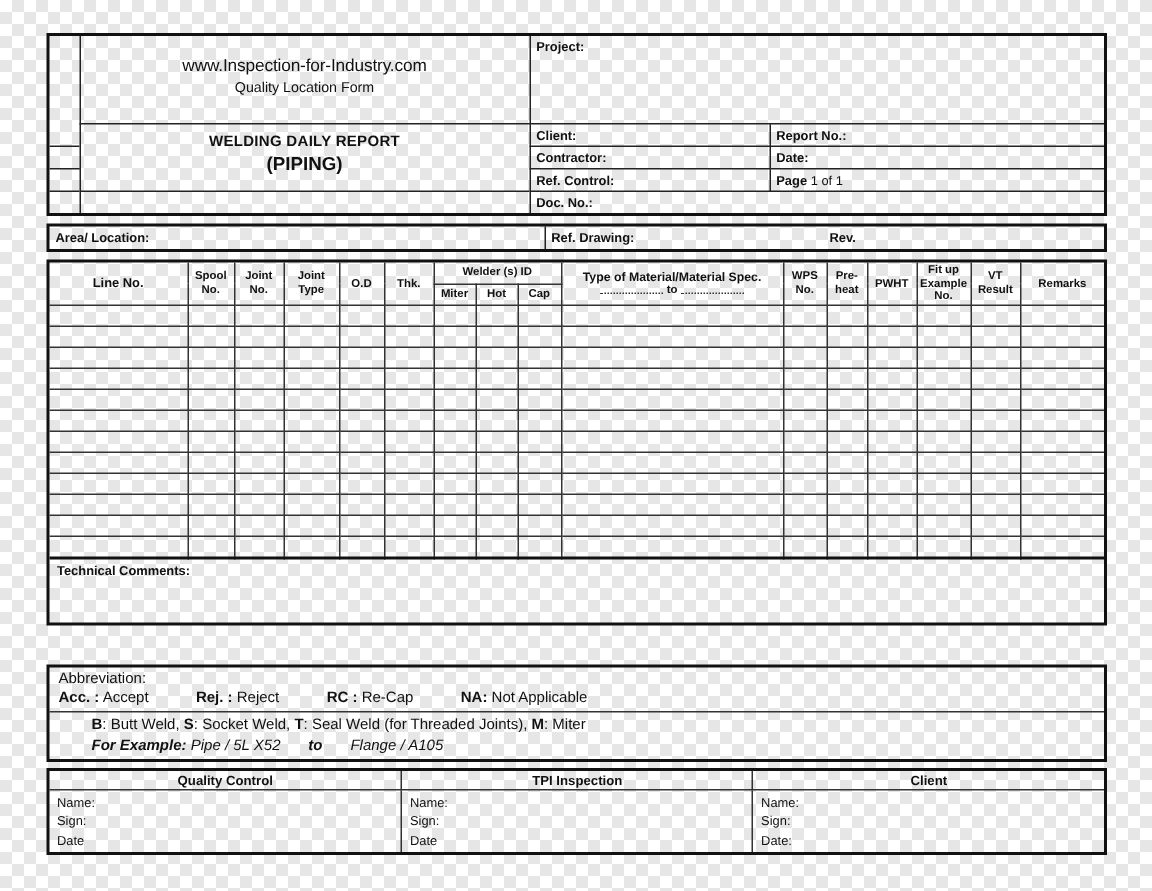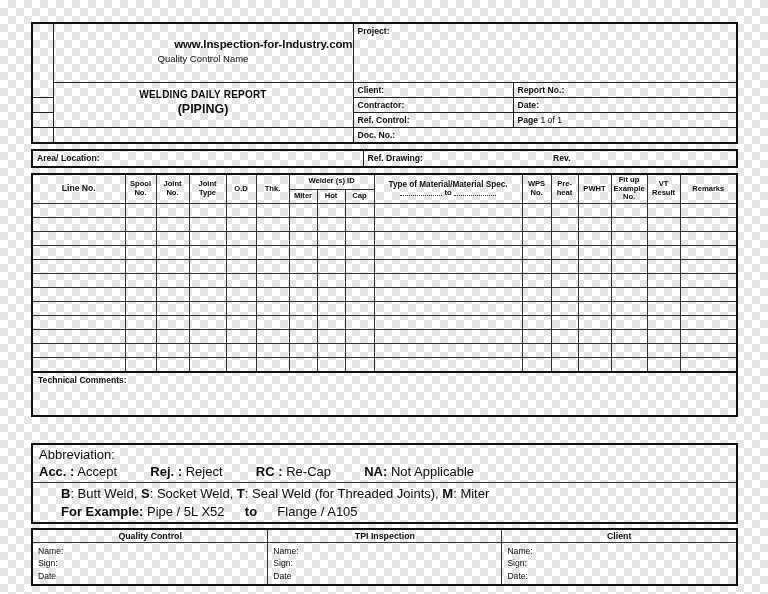--- a/index.html
+++ b/index.html
@@ -42,23 +42,23 @@
   }
 
   
   .titleblock {
     border: 2px solid #111;
     box-sizing: border-box;
   }
   .titleblock table { width: 100%; }
   .titleblock td { border-color: #222; }
   .tb-brand {
-    text-align: right;
+    text-align: center;
     font-size: 11.5px;
-    font-weight: bold;
+    font-weight: normal;
     letter-spacing: -0.1px;
     padding-top: 14px;
   }
   .tb-sub {
     text-align: center;
     font-size: 9.5px;
     padding-top: 3px;
     padding-bottom: 9px;
   }
   .tb-title {
@@ -141,27 +141,27 @@
 
   
   .legend {
     margin-top: 26px;
     border: 2px solid #111;
     box-sizing: border-box;
   }
   .legend td { border: none; }
   .legend .sep { border-top: 1px solid #333; }
   .abbr-line {
-    font-size: 13px;
+    font-size: 10px;
     padding: 2px 10px 0 6px;
     white-space: nowrap;
   }
   .abbr-line b { font-weight: bold; }
   .abbr-row2 { padding-left: 28px; padding-top: 3px; }
-  .abbr-row3 { padding-left: 28px; padding-top: 3px; padding-bottom: 3px; }
+  .abbr-row3 { padding-left: 28px; padding-top: 3px; padding-bottom: 3px; font-style: italic; }
   .gap { display: inline-block; width: 26px; }
   .gap-sm { display: inline-block; width: 13px; }
 
   
   .signblock {
     margin-top: 4px;
     border: 2px solid #111;
     box-sizing: border-box;
   }
   .signblock td { border: 1px solid #333; }
@@ -189,21 +189,21 @@
         <col style="width:20px">
         <col style="width:300px">
         <col style="width:160px">
         <col>
       </colgroup>
       <tbody>
           <tr>
         <td rowspan="2" style="border-left:none;border-top:none;border-bottom:none"></td>
         <td colspan="1" style="border-top:none">
           <div class="tb-brand">www.Inspection-for-Industry.com</div>
-          <div class="tb-sub">Quality Control Name</div>
+          <div class="tb-sub">Quality Location Form</div>
         </td>
         <td colspan="2" class="h-project" style="border-top:none;border-right:none">
           <div class="fld">Project:</div>
         </td>
       </tr>
       <tr>
         <td rowspan="3" style="border-bottom:none">
           <div class="tb-title">WELDING DAILY REPORT</div>
           <div class="tb-title2">(PIPING)</div>
         </td>

